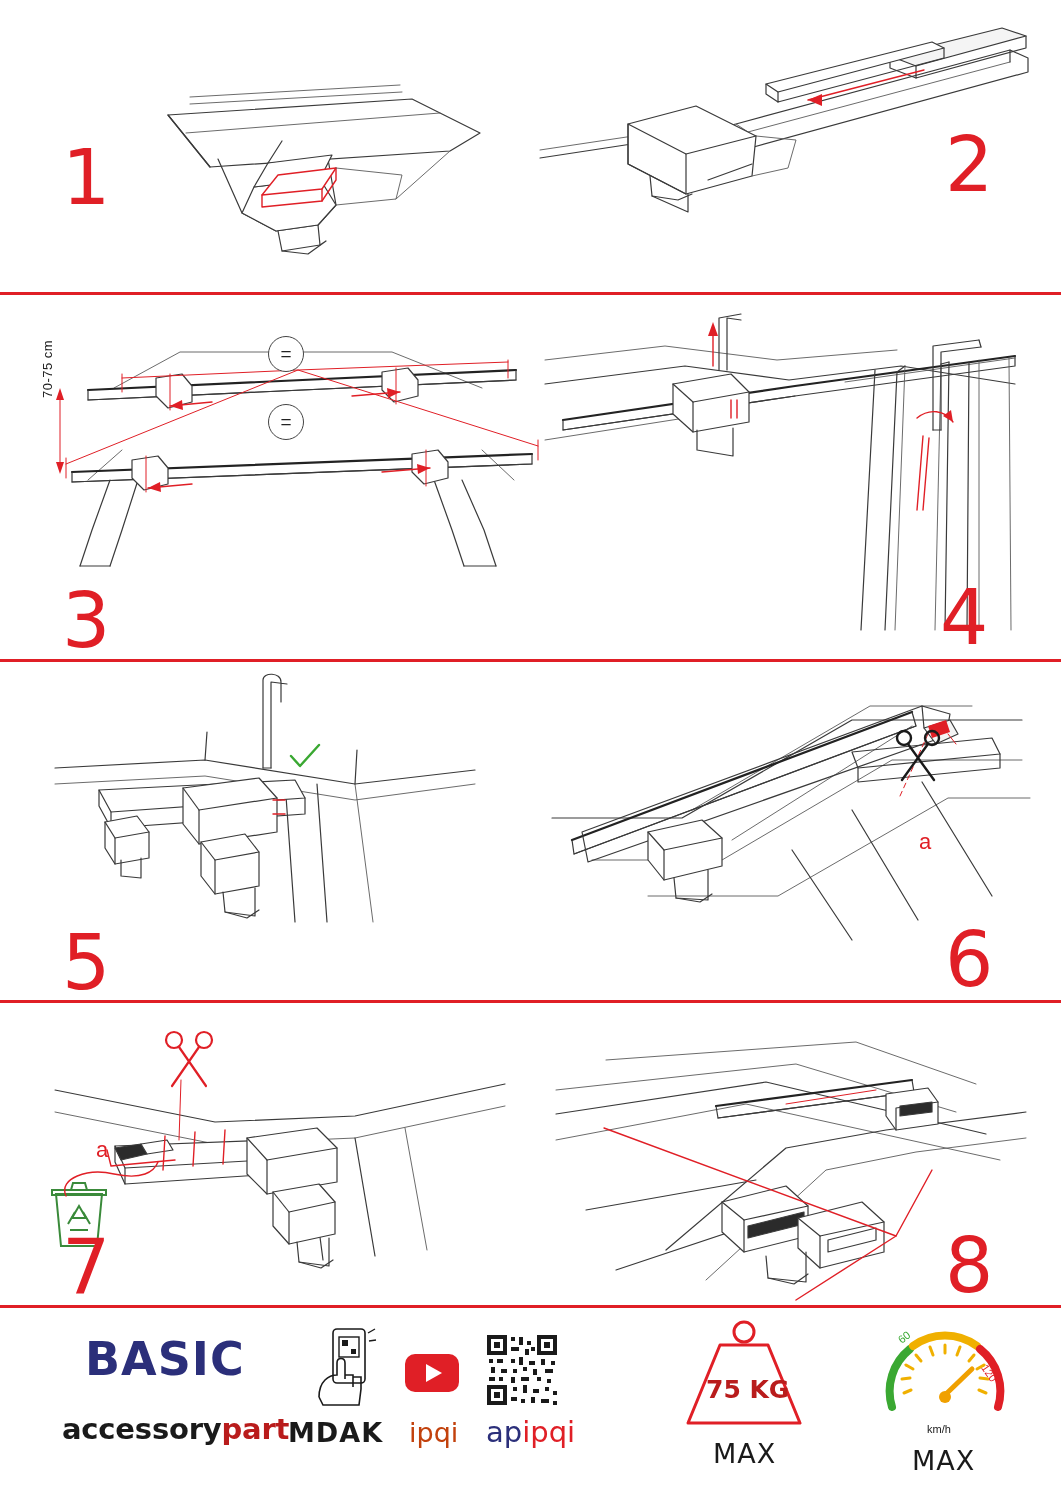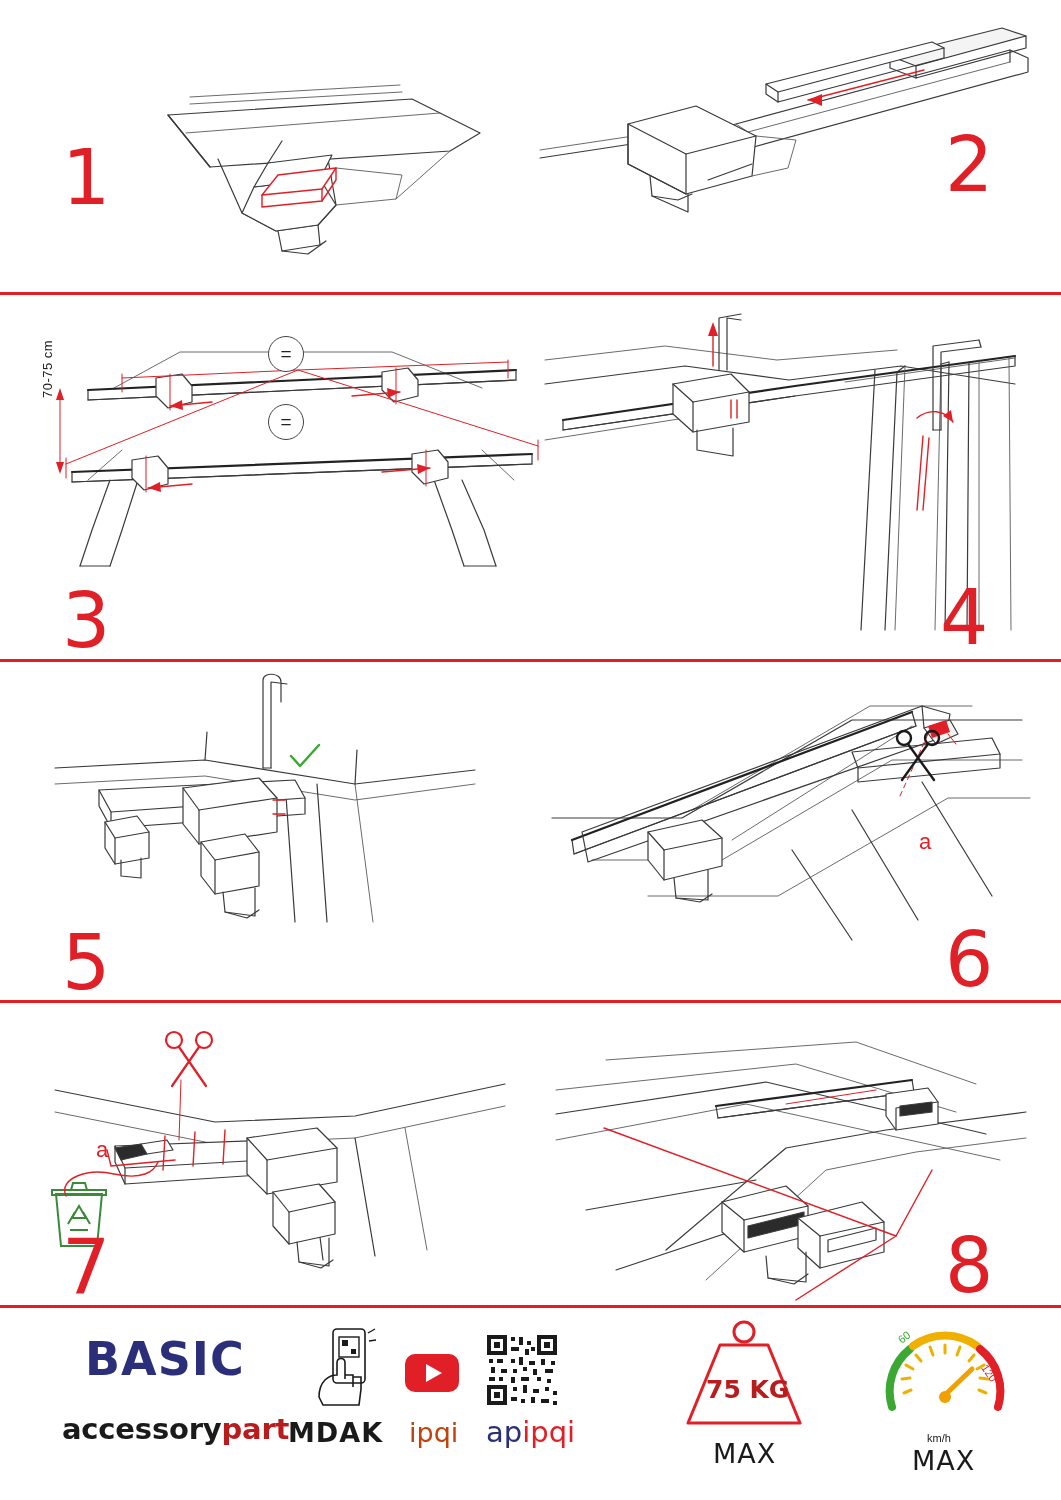--- a/index.html
+++ b/index.html
@@ -583,17 +583,17 @@
             <path d="M104 46 L97 50"></path>
           <path d="M108 60 L100 59"></path>
             <path d="M106 74 L99 71"></path>
         </g>
         <path d="M65 76 L92 50" stroke="#f0a000" stroke-width="5" stroke-linecap="round" fill="none"></path>
         <circle cx="65" cy="78" r="6" fill="#f0a000"></circle>
       </svg>
     </div>
     <div class="spd-num" style="left:898px; top:26px; color:#3aa832; transform:rotate(-38deg);">60</div>
     <div class="spd-num" style="left:980px; top:62px; color:#e01f26; transform:rotate(55deg);">120</div>
-    <div class="kmh" style="left:927px; top:118px;margin-top:9px;">km/h</div>
+    <div class="kmh" style="left:927px; top:118px;">km/h</div>
     <div class="maxlabel" style="left:912px; top:140px;">MAX</div>
   </div>
 
 </div>
 
 </body></html>

